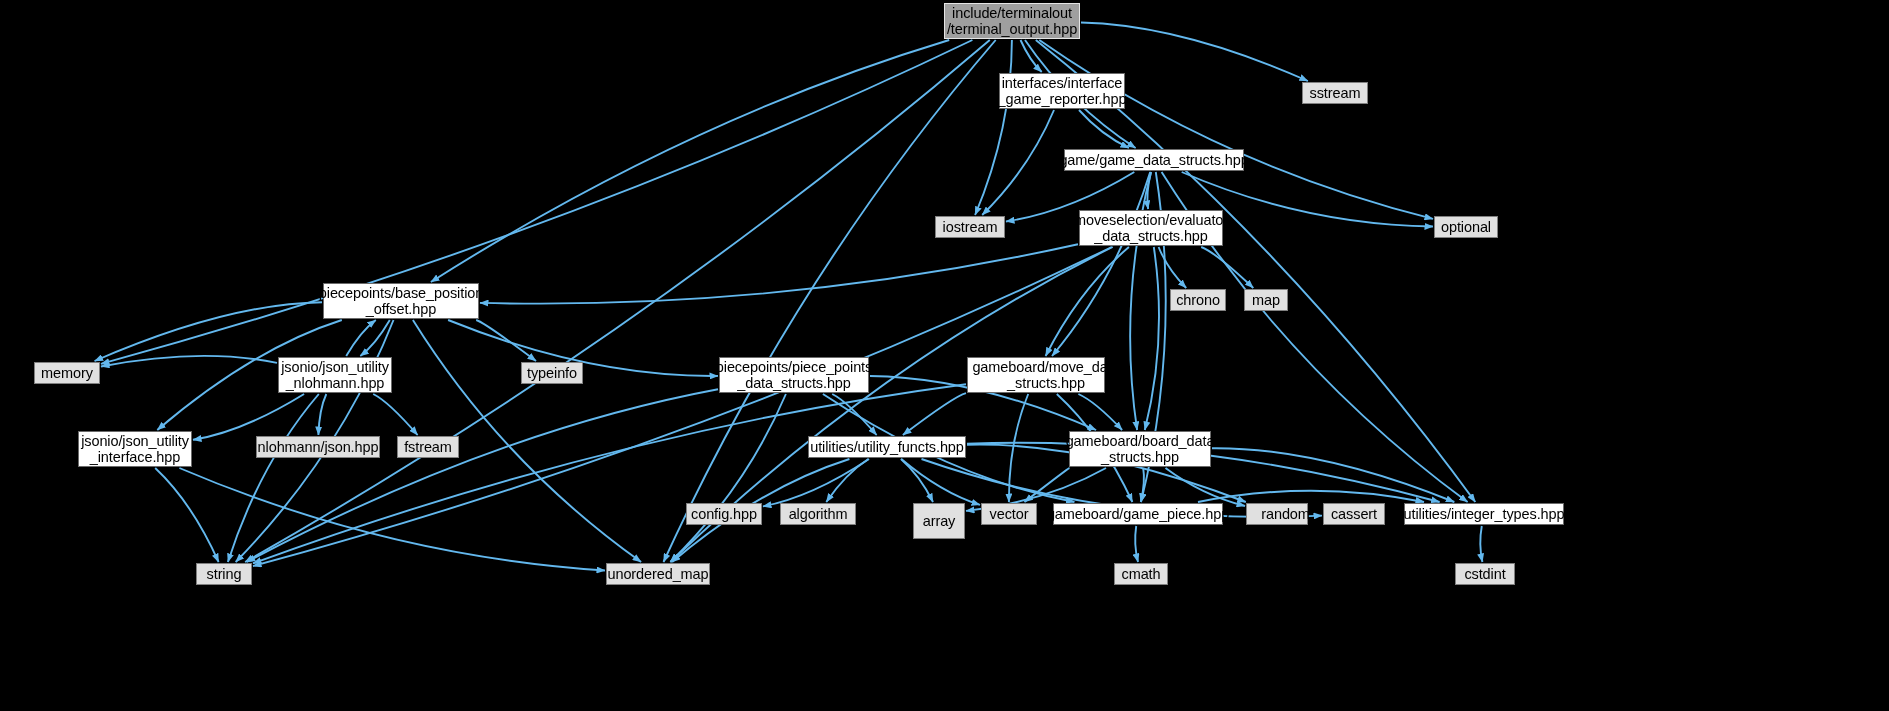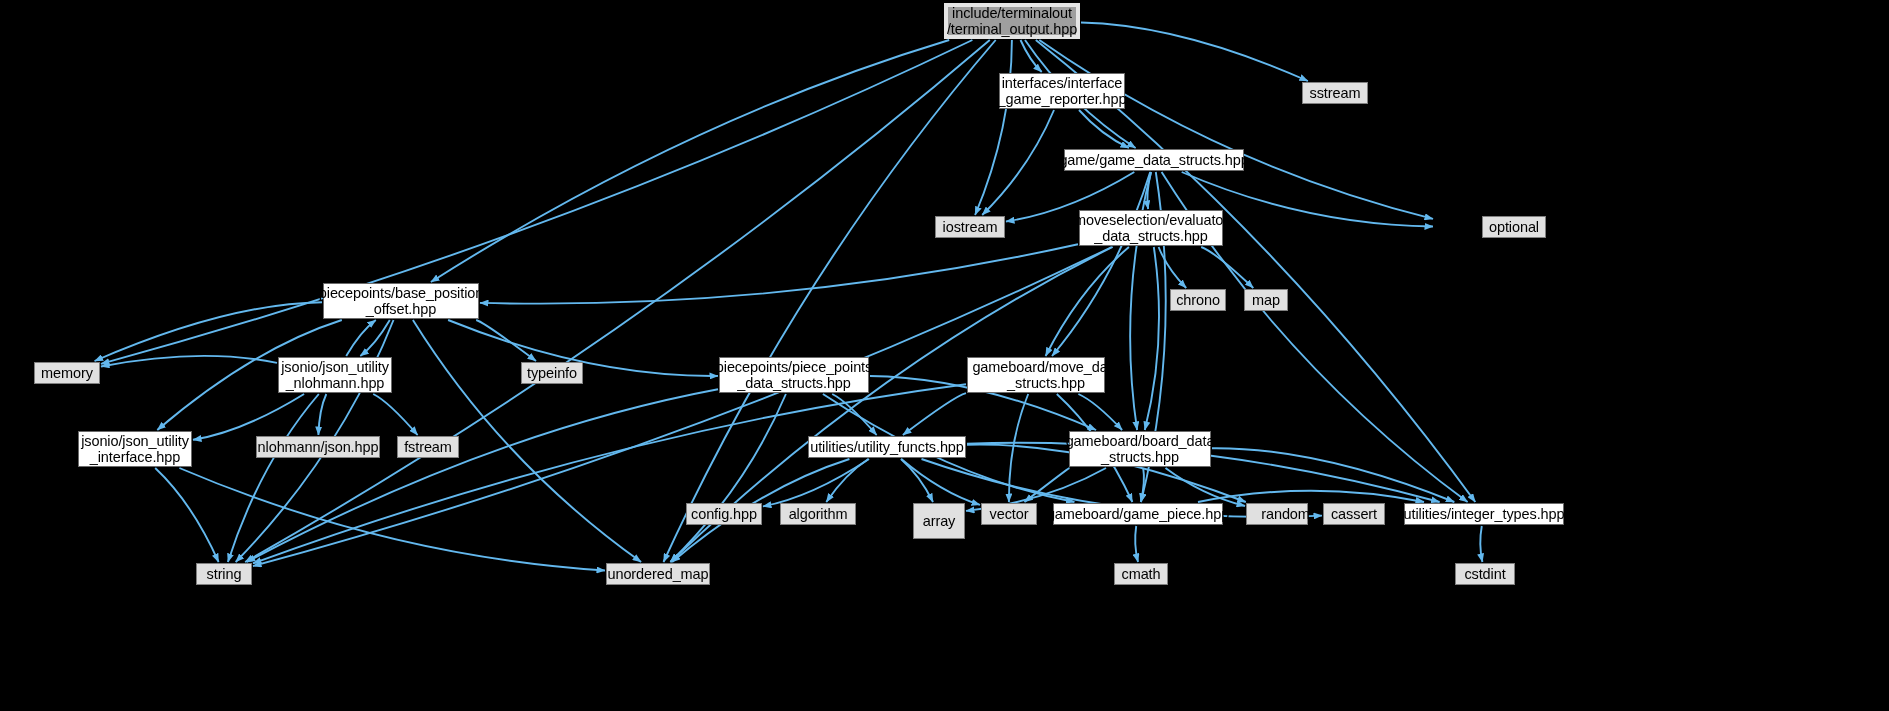--- a/index.html
+++ b/index.html
@@ -41,21 +41,21 @@
     white-space: pre;
     letter-spacing: -0.1px;
     z-index: 5;
   }
   .node.project {
     background: #ffffff;
     border: 1px solid #6b6b6b;
   }
   .node.root {
     background: #9f9f9f;
-    border: 4px solid #e5e5e5;
+    border: 1px solid #e5e5e5;
   }
 </style>
 </head>
 <body>
 
 <div id="graph-root">
   <svg id="edge-layer" width="1889" height="711" viewBox="0 0 1889 711" xmlns="http://www.w3.org/2000/svg">
     <defs>
       <marker id="arrowhead" markerWidth="9" markerHeight="7" refX="8.5" refY="3.5" orient="auto" markerUnits="userSpaceOnUse">
         <polygon points="0 0, 9 3.5, 0 7" fill="#63b8ee"></polygon>
@@ -131,21 +131,21 @@
         <path d="M1481.8,526.0 Q1478.5,544.1 1482.4,562.0" fill="none" stroke="#63b8ee" stroke-width="1.9" marker-end="url(#arrowhead)"></path>
       </g>
   </svg>
   <div id="nodes-group">
       <div class="node root" style="left: 944px; top: 3px; width: 136px; height: 36px;">include/terminalout
 /terminal_output.hpp</div>
       <div class="node project" style="left: 999px; top: 73px; width: 126px; height: 36px;">interfaces/interface
 _game_reporter.hpp</div>
       <div class="node system" style="left: 1302px; top: 82px; width: 66px; height: 22px;">sstream</div>
       <div class="node project" style="left: 1064px; top: 149px; width: 180px; height: 22px;">game/game_data_structs.hpp</div>
-      <div class="node system" style="left: 1434px; top: 216px; width: 64px; height: 22px; margin-left: 48px;">optional</div>
+      <div class="node system" style="left: 1434px; top: 216px; width: 64px; height: 22px;">optional</div>
       <div class="node system" style="left: 935px; top: 216px; width: 70px; height: 22px;">iostream</div>
       <div class="node project" style="left: 1079px; top: 210px; width: 144px; height: 36px;">moveselection/evaluator
 _data_structs.hpp</div>
       <div class="node system" style="left: 1170px; top: 289px; width: 56px; height: 22px;">chrono</div>
       <div class="node system" style="left: 1244px; top: 289px; width: 44px; height: 22px;">map</div>
       <div class="node project" style="left: 323px; top: 283px; width: 156px; height: 36px;">piecepoints/base_position
 _offset.hpp</div>
       <div class="node system" style="left: 34px; top: 362px; width: 66px; height: 22px;">memory</div>
       <div class="node project" style="left: 278px; top: 357px; width: 114px; height: 36px;">jsonio/json_utility
 _nlohmann.hpp</div>

